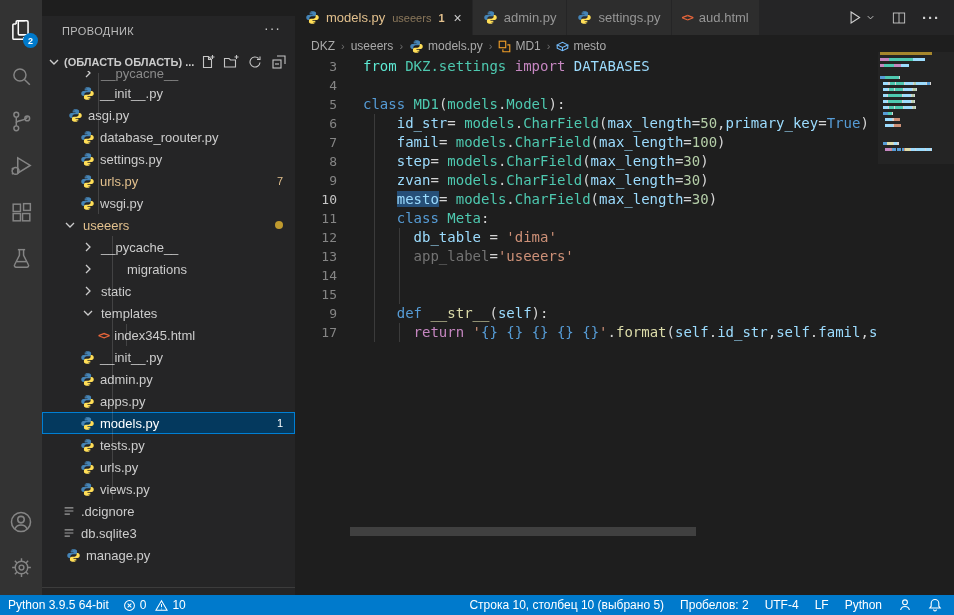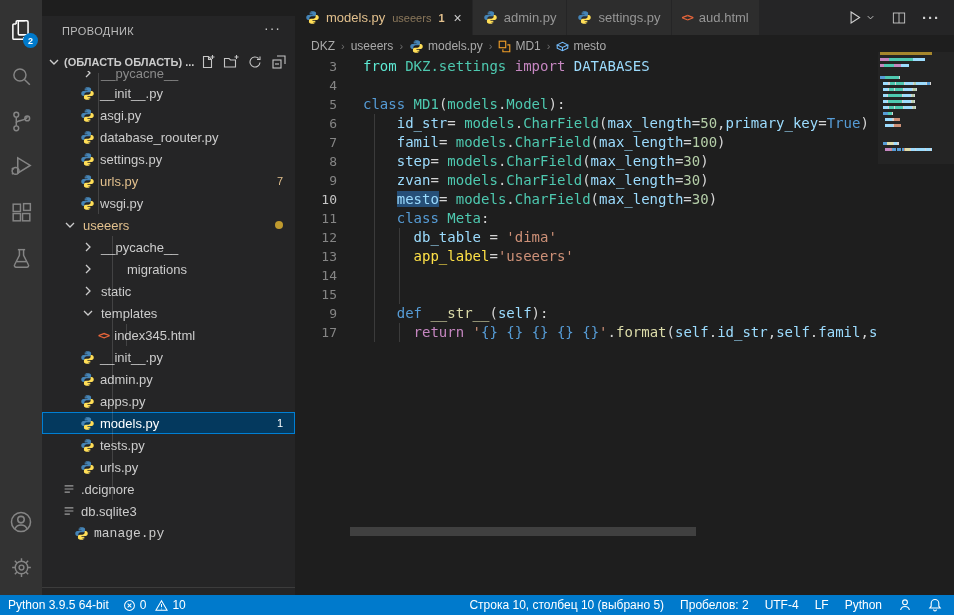--- a/index.html
+++ b/index.html
@@ -190,21 +190,21 @@
           </div>
         </div>
         <div class="row" style="padding-left: 38px;">
           <svg width="15" height="15" viewBox="0 0 24 24">
             <path fill="#4584b6" d="M11.9 2C9.3 2 7.5 3 7.5 4.8V7h4.6v.9H5.3C3.4 7.9 2 9.6 2 12s1.4 4.1 3.3 4.1H7v-2.4c0-2 1.7-3.6 3.7-3.6h4.1c1.6 0 2.9-1.3 2.9-2.9V4.8C17.7 3 15.5 2 11.9 2zM9.4 3.4c.5 0 .9.4.9.9s-.4.9-.9.9-.9-.4-.9-.9.4-.9.9-.9z"></path>
             <path fill="#ffde57" d="M12.1 22c2.6 0 4.4-1 4.4-2.8V17h-4.6v-.9h6.8c1.9 0 3.3-1.7 3.3-4.1s-1.4-4.1-3.3-4.1H17v2.4c0 2-1.7 3.6-3.7 3.6H9.2c-1.6 0-2.9 1.3-2.9 2.9v2.4C6.3 21 8.5 22 12.1 22zm2.5-1.4c-.5 0-.9-.4-.9-.9s.4-.9.9-.9.9.4.9.9-.4.9-.9.9z"></path>
           </svg>
           <span class="lab">__init__.py</span>
           <span></span>
         </div>
-        <div class="row" style="padding-left: 38px;">
+        <div class="row" style="padding-left: 26px;">
           <svg width="15" height="15" viewBox="0 0 24 24">
             <path fill="#4584b6" d="M11.9 2C9.3 2 7.5 3 7.5 4.8V7h4.6v.9H5.3C3.4 7.9 2 9.6 2 12s1.4 4.1 3.3 4.1H7v-2.4c0-2 1.7-3.6 3.7-3.6h4.1c1.6 0 2.9-1.3 2.9-2.9V4.8C17.7 3 15.5 2 11.9 2zM9.4 3.4c.5 0 .9.4.9.9s-.4.9-.9.9-.9-.4-.9-.9.4-.9.9-.9z"></path>
             <path fill="#ffde57" d="M12.1 22c2.6 0 4.4-1 4.4-2.8V17h-4.6v-.9h6.8c1.9 0 3.3-1.7 3.3-4.1s-1.4-4.1-3.3-4.1H17v2.4c0 2-1.7 3.6-3.7 3.6H9.2c-1.6 0-2.9 1.3-2.9 2.9v2.4C6.3 21 8.5 22 12.1 22zm2.5-1.4c-.5 0-.9-.4-.9-.9s.4-.9.9-.9.9.4.9.9-.4.9-.9.9z"></path>
           </svg>
           <span class="lab">asgi.py</span>
           <span></span>
         </div>
         <div class="row" style="padding-left: 38px;">
           <svg width="15" height="15" viewBox="0 0 24 24">
             <path fill="#4584b6" d="M11.9 2C9.3 2 7.5 3 7.5 4.8V7h4.6v.9H5.3C3.4 7.9 2 9.6 2 12s1.4 4.1 3.3 4.1H7v-2.4c0-2 1.7-3.6 3.7-3.6h4.1c1.6 0 2.9-1.3 2.9-2.9V4.8C17.7 3 15.5 2 11.9 2zM9.4 3.4c.5 0 .9.4.9.9s-.4.9-.9.9-.9-.4-.9-.9.4-.9.9-.9z"></path>
@@ -318,35 +318,43 @@
           <span></span>
         </div>
         <div class="row" style="padding-left: 38px;">
           <svg width="15" height="15" viewBox="0 0 24 24">
             <path fill="#4584b6" d="M11.9 2C9.3 2 7.5 3 7.5 4.8V7h4.6v.9H5.3C3.4 7.9 2 9.6 2 12s1.4 4.1 3.3 4.1H7v-2.4c0-2 1.7-3.6 3.7-3.6h4.1c1.6 0 2.9-1.3 2.9-2.9V4.8C17.7 3 15.5 2 11.9 2zM9.4 3.4c.5 0 .9.4.9.9s-.4.9-.9.9-.9-.4-.9-.9.4-.9.9-.9z"></path>
             <path fill="#ffde57" d="M12.1 22c2.6 0 4.4-1 4.4-2.8V17h-4.6v-.9h6.8c1.9 0 3.3-1.7 3.3-4.1s-1.4-4.1-3.3-4.1H17v2.4c0 2-1.7 3.6-3.7 3.6H9.2c-1.6 0-2.9 1.3-2.9 2.9v2.4C6.3 21 8.5 22 12.1 22zm2.5-1.4c-.5 0-.9-.4-.9-.9s.4-.9.9-.9.9.4.9.9-.4.9-.9.9z"></path>
           </svg>
           <span class="lab">urls.py</span>
           <span></span>
         </div>
+        <div class="row" style="padding-left: 38px;">
+          <svg width="15" height="15" viewBox="0 0 24 24">
+            <path fill="#4584b6" d="M11.9 2C9.3 2 7.5 3 7.5 4.8V7h4.6v.9H5.3C3.4 7.9 2 9.6 2 12s1.4 4.1 3.3 4.1H7v-2.4c0-2 1.7-3.6 3.7-3.6h4.1c1.6 0 2.9-1.3 2.9-2.9V4.8C17.7 3 15.5 2 11.9 2zM9.4 3.4c.5 0 .9.4.9.9s-.4.9-.9.9-.9-.4-.9-.9.4-.9.9-.9z"></path>
+            <path fill="#ffde57" d="M12.1 22c2.6 0 4.4-1 4.4-2.8V17h-4.6v-.9h6.8c1.9 0 3.3-1.7 3.3-4.1s-1.4-4.1-3.3-4.1H17v2.4c0 2-1.7 3.6-3.7 3.6H9.2c-1.6 0-2.9 1.3-2.9 2.9v2.4C6.3 21 8.5 22 12.1 22zm2.5-1.4c-.5 0-.9-.4-.9-.9s.4-.9.9-.9.9.4.9.9-.4.9-.9.9z"></path>
+          </svg>
+          <span class="lab">views.py</span>
+          <span></span>
+        </div>
         <div class="row" style="padding-left: 20px;">
           <svg width="14" height="14" viewBox="0 0 16 16" style="stroke:#9e9e9e;stroke-width:1.4">
             <path d="M3 4.5h10M3 8h10M3 11.5h6"></path>
           </svg>
           <span class="lab">.dcignore</span>
           <span></span>
         </div>
         <div class="row" style="padding-left: 20px;">
           <svg width="14" height="14" viewBox="0 0 16 16" style="stroke:#9e9e9e;stroke-width:1.4">
             <path d="M3 4.5h10M3 8h10M3 11.5h6"></path>
           </svg>
           <span class="lab">db.sqlite3</span>
           <span></span>
         </div>
-        <div class="row" style="padding-left: 32px; font-family: Liberation Mono, monospace;">
+        <div class="row" style="padding-left: 24px;">
           <svg width="15" height="15" viewBox="0 0 24 24">
             <path fill="#4584b6" d="M11.9 2C9.3 2 7.5 3 7.5 4.8V7h4.6v.9H5.3C3.4 7.9 2 9.6 2 12s1.4 4.1 3.3 4.1H7v-2.4c0-2 1.7-3.6 3.7-3.6h4.1c1.6 0 2.9-1.3 2.9-2.9V4.8C17.7 3 15.5 2 11.9 2zM9.4 3.4c.5 0 .9.4.9.9s-.4.9-.9.9-.9-.4-.9-.9.4-.9.9-.9z"></path>
             <path fill="#ffde57" d="M12.1 22c2.6 0 4.4-1 4.4-2.8V17h-4.6v-.9h6.8c1.9 0 3.3-1.7 3.3-4.1s-1.4-4.1-3.3-4.1H17v2.4c0 2-1.7 3.6-3.7 3.6H9.2c-1.6 0-2.9 1.3-2.9 2.9v2.4C6.3 21 8.5 22 12.1 22zm2.5-1.4c-.5 0-.9-.4-.9-.9s.4-.9.9-.9.9.4.9.9-.4.9-.9.9z"></path>
           </svg>
           <span class="lab">manage.py</span>
           <span></span>
         </div>
       </div>
 
     <div class="gline" style="left:56px;top:57px;height:141px"></div>
@@ -479,21 +487,21 @@
         <div class="cl">
           <span class="ln">11</span>
           <span class="lc"><i style="left: 11px;"></i><span style="color: rgb(212, 212, 212);">    </span><span style="color: rgb(86, 156, 214);">class </span><span style="color: rgb(78, 201, 176);">Meta</span><span style="color: rgb(212, 212, 212);">:</span></span>
         </div>
         <div class="cl">
           <span class="ln">12</span>
           <span class="lc"><i style="left: 11px;"></i><i style="left: 36px;"></i><span style="color: rgb(212, 212, 212);">      </span><span style="color: rgb(156, 220, 254);">db_table</span><span style="color: rgb(212, 212, 212);"> = </span><span style="color: rgb(206, 145, 120);">'dima'</span></span>
         </div>
         <div class="cl">
           <span class="ln">13</span>
-          <span class="lc"><i style="left: 11px;"></i><i style="left: 36px;"></i><span style="color: rgb(212, 212, 212);">      </span><span style="color: #fde047;">app_label</span><span style="color: rgb(212, 212, 212);">=</span><span style="color: rgb(206, 145, 120);">'useeers'</span></span>
+          <span class="lc"><i style="left: 11px;"></i><i style="left: 36px;"></i><span style="color: rgb(212, 212, 212);">      </span><span style="color: #737373;">app_label</span><span style="color: rgb(212, 212, 212);">=</span><span style="color: rgb(206, 145, 120);">'useeers'</span></span>
         </div>
         <div class="cl">
           <span class="ln">14</span>
           <span class="lc"><i style="left: 11px;"></i><i style="left: 36px;"></i></span>
         </div>
         <div class="cl">
           <span class="ln">15</span>
           <span class="lc"><i style="left: 11px;"></i><i style="left: 36px;"></i></span>
         </div>
         <div class="cl">

